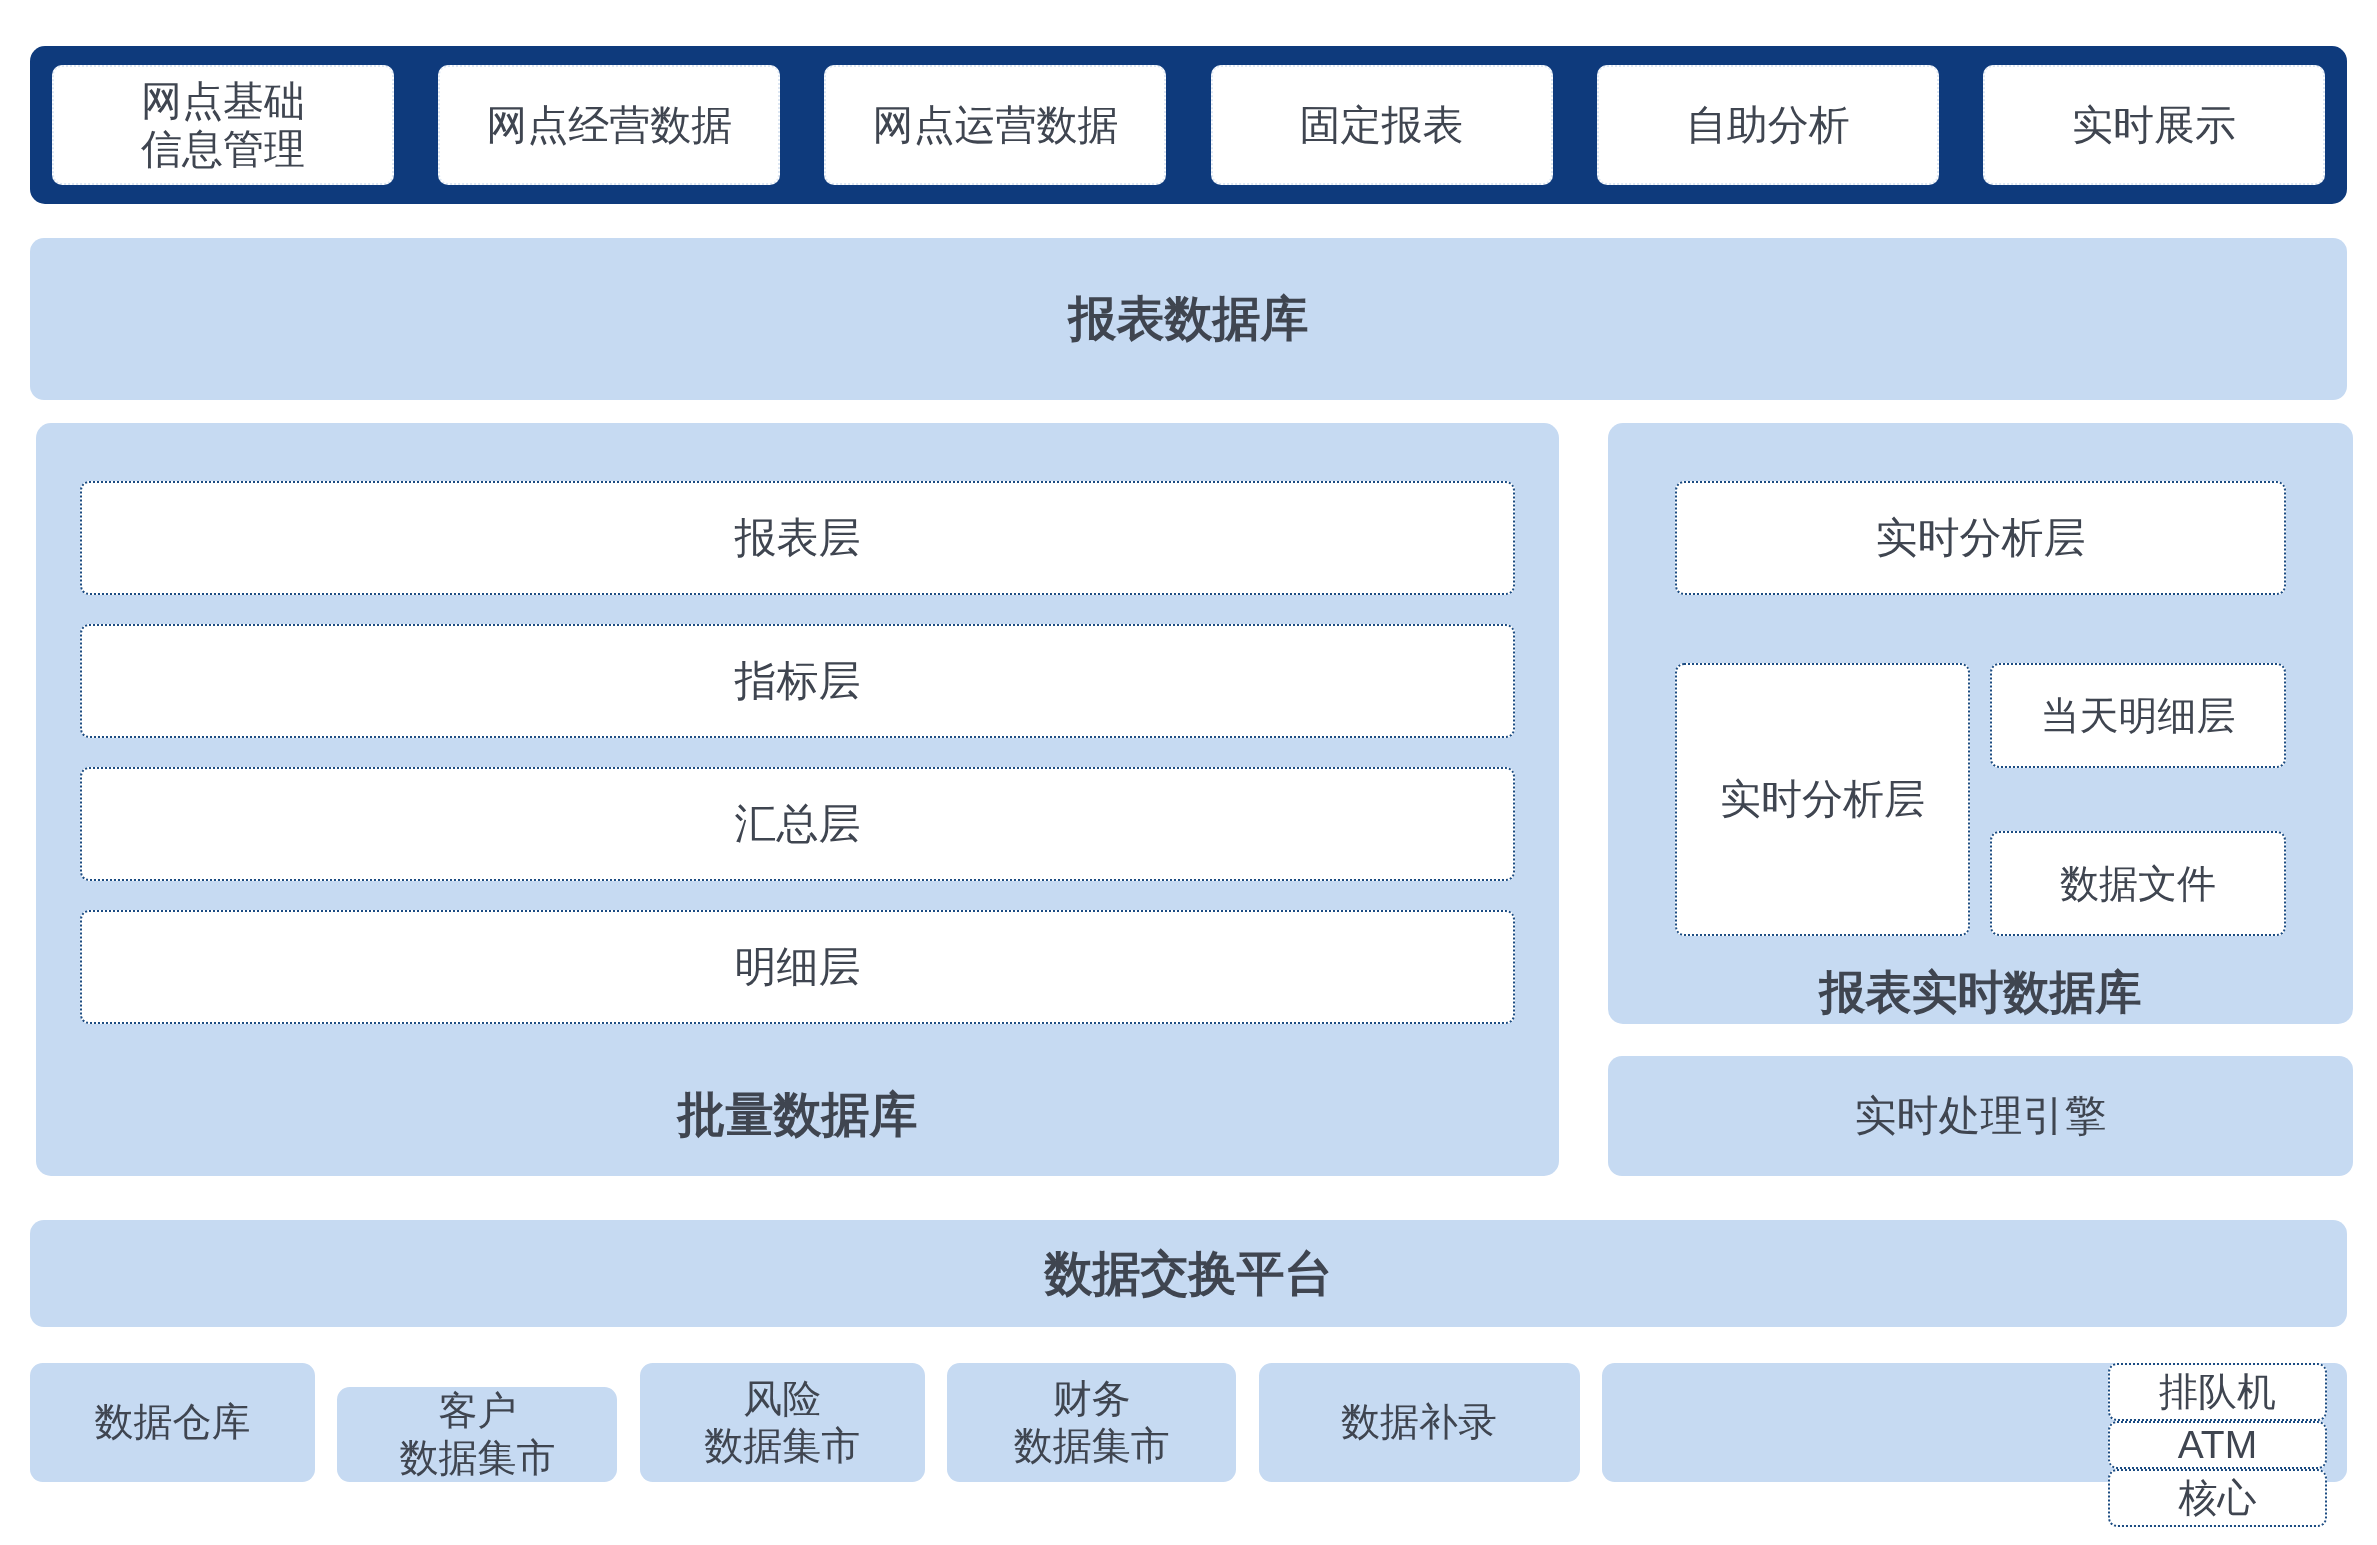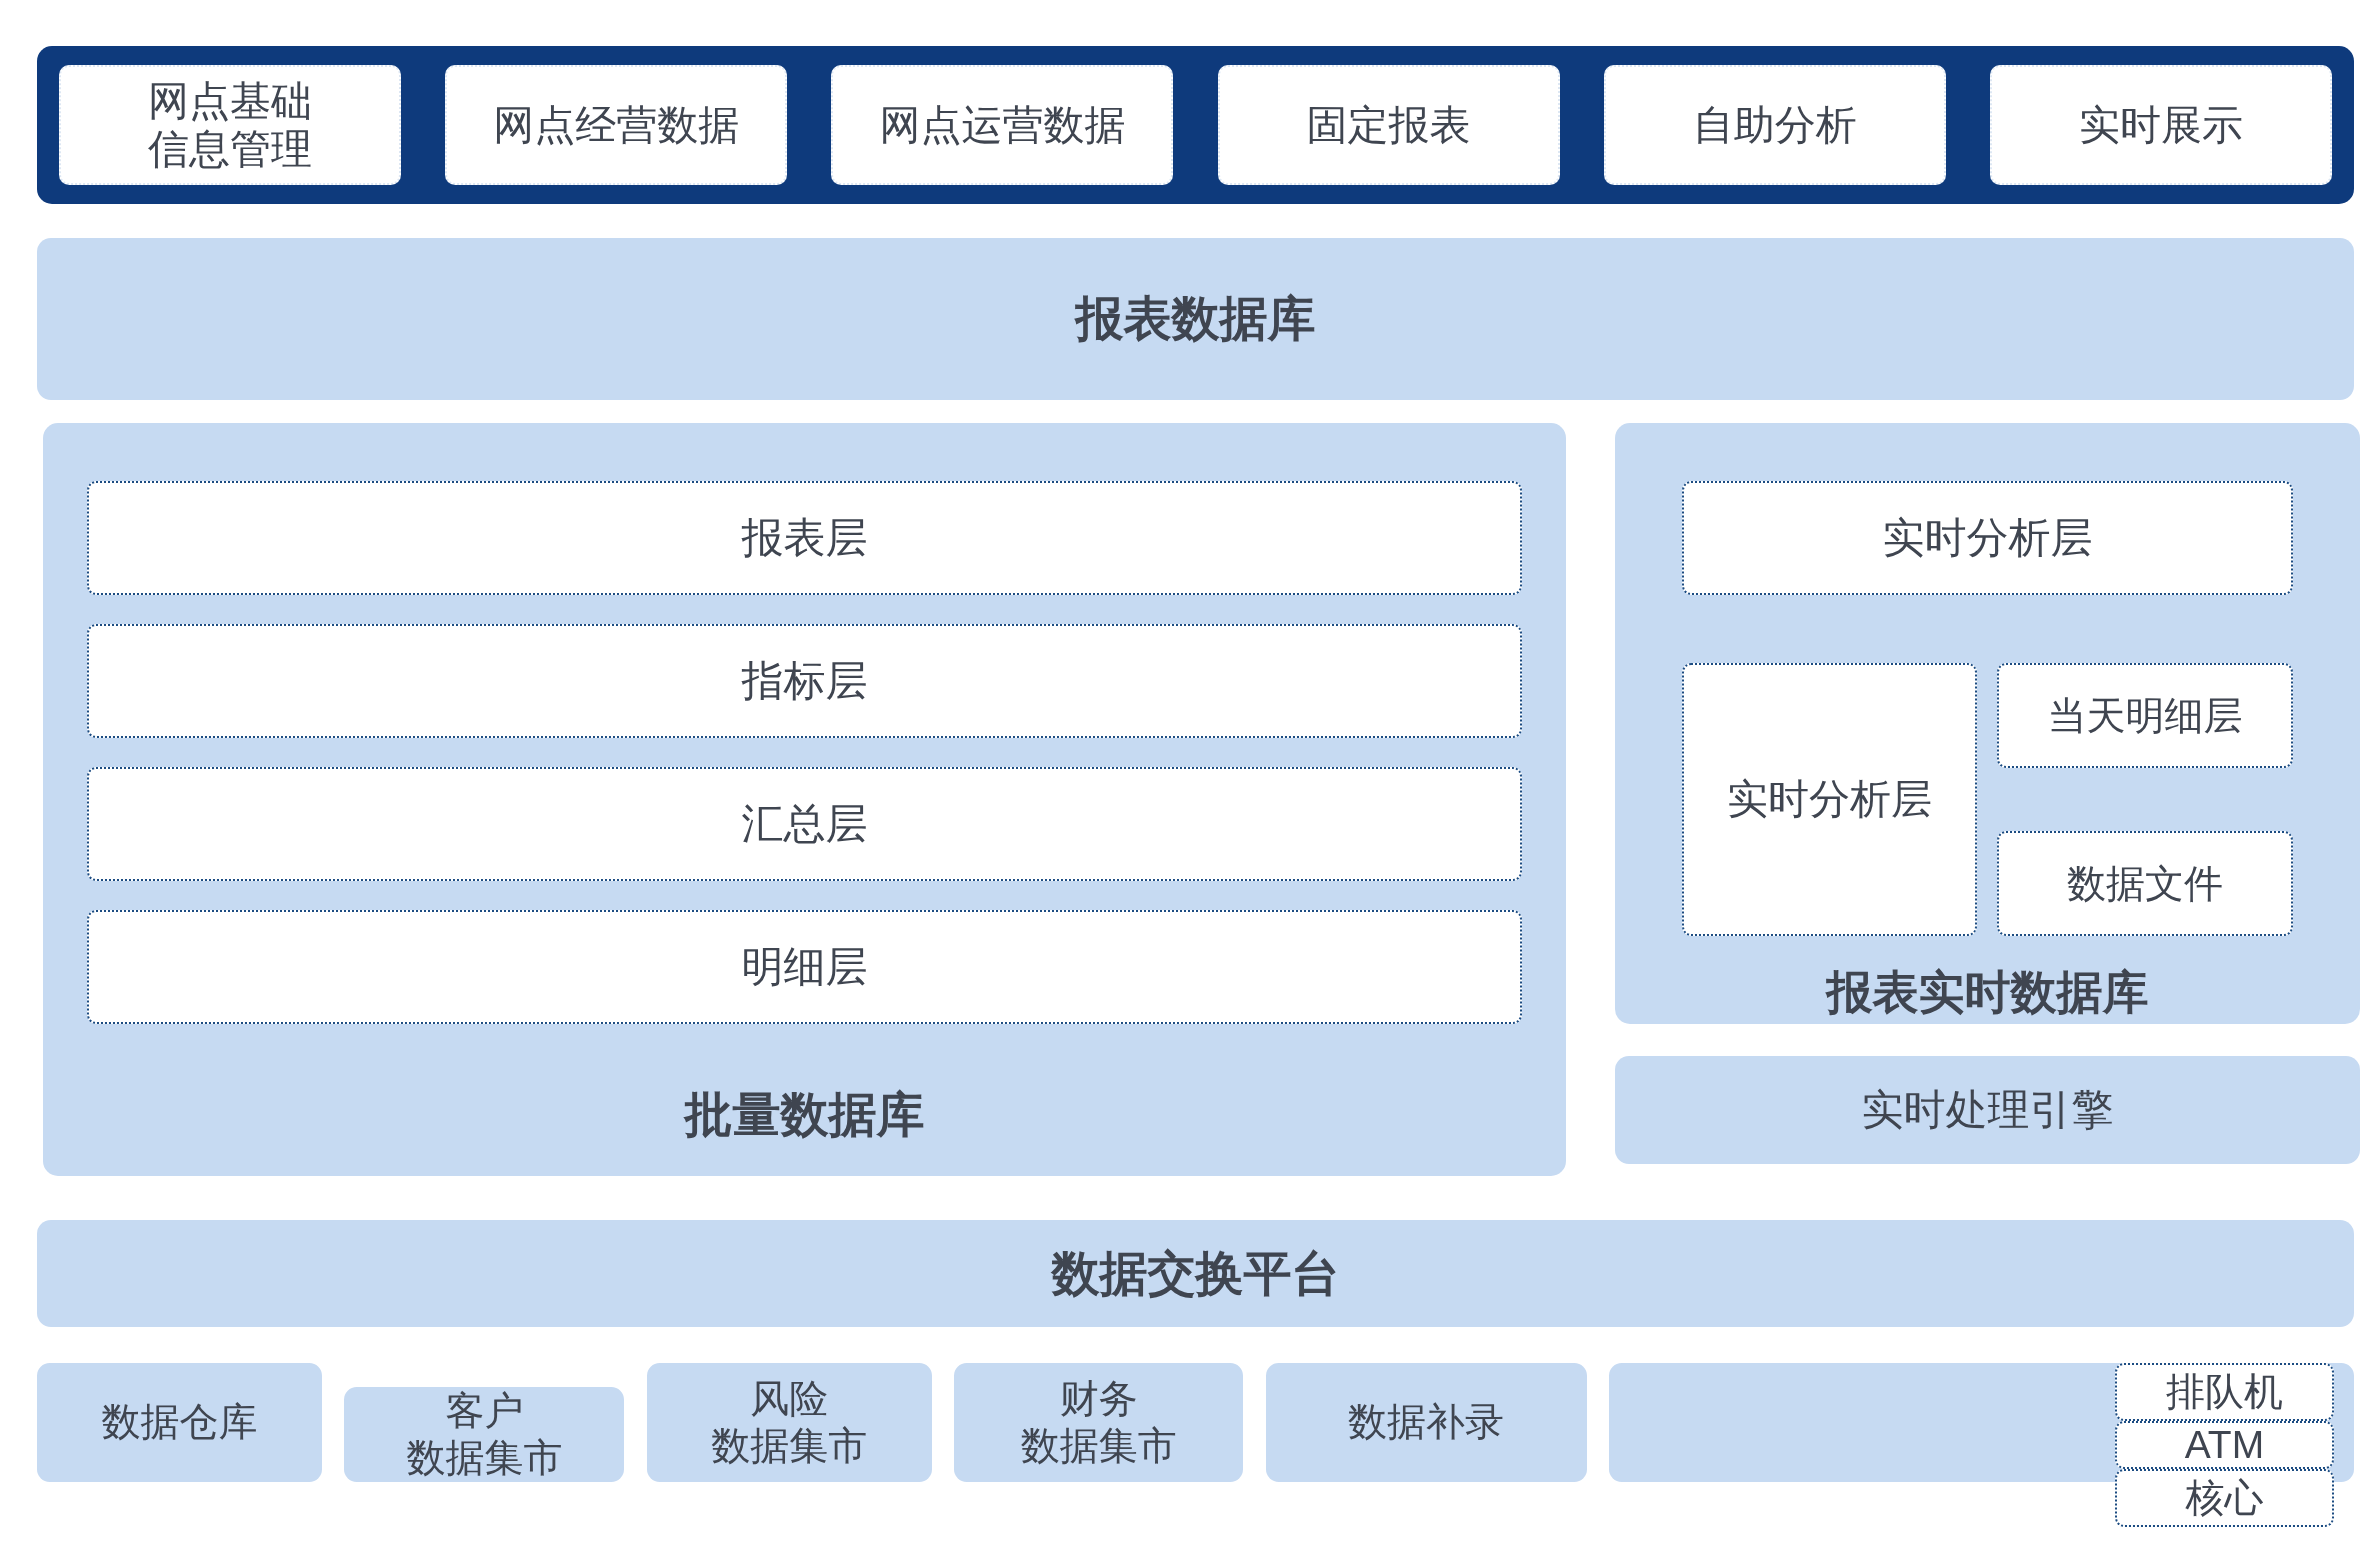--- a/index.html
+++ b/index.html
@@ -11,21 +11,20 @@
   }
   *{box-sizing:border-box;}
   html,body{margin:0;padding:0;background:#ffffff;}
   .canvas{
     position:relative;
     width:2377px;height:1546px;
     background:#ffffff;
     font-family:"Liberation Sans","DejaVu Sans",sans-serif;
     color:var(--text);
     overflow:hidden;
-    padding-left:7px;
   }
   .row{margin-left:30px;width:2317px;}
 
   
   .top-bar{
     margin-top:46px;height:158px;
     background:var(--navy);
     border-radius:15px;
     display:flex;align-items:center;justify-content:space-between;
     padding:0 22px;
@@ -89,21 +88,21 @@
   }
   .rt-right{flex:1;display:flex;flex-direction:column;justify-content:space-between;}
   .rt-small{
     height:105px;background:#fff;
     border:2.5px dotted var(--dot);border-radius:9px;
     display:flex;align-items:center;justify-content:center;
     font-size:39px;font-weight:500;
   }
   .rt .container-title{font-size:46px;}
   .engine{
-    margin-top:32px;height:108px;
+    margin-top:32px;height:120px;
     background:var(--lblue);border-radius:14px;
     display:flex;align-items:center;justify-content:center;
     font-size:42px;font-weight:500;
   }
 
   
   .bottom{margin-top:36px;height:119px;display:flex;justify-content:space-between;}
   .src{
     background:var(--lblue);border-radius:12.7px;
     display:flex;align-items:center;justify-content:center;

